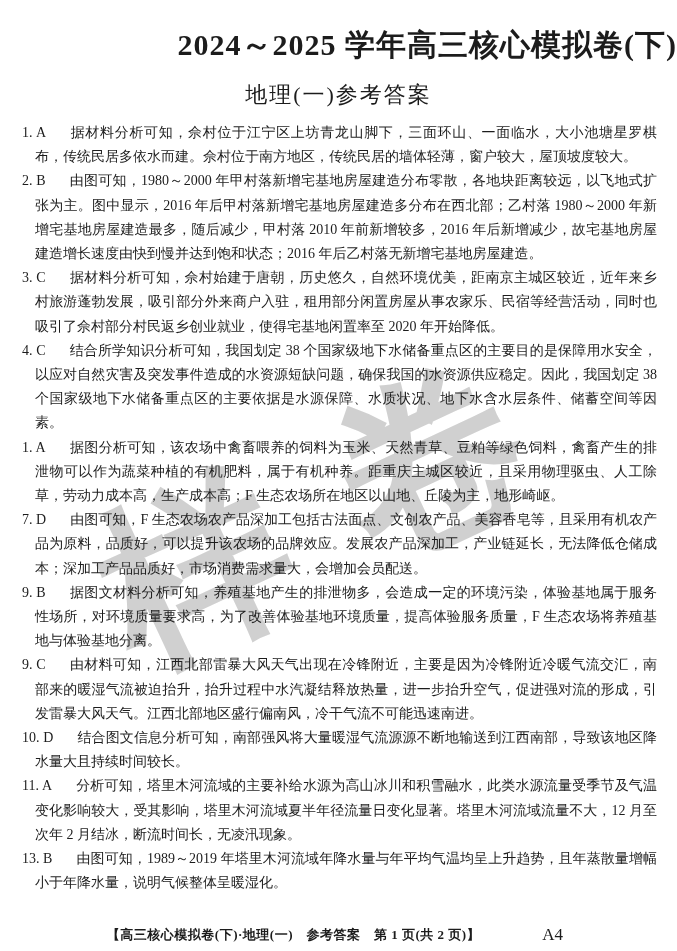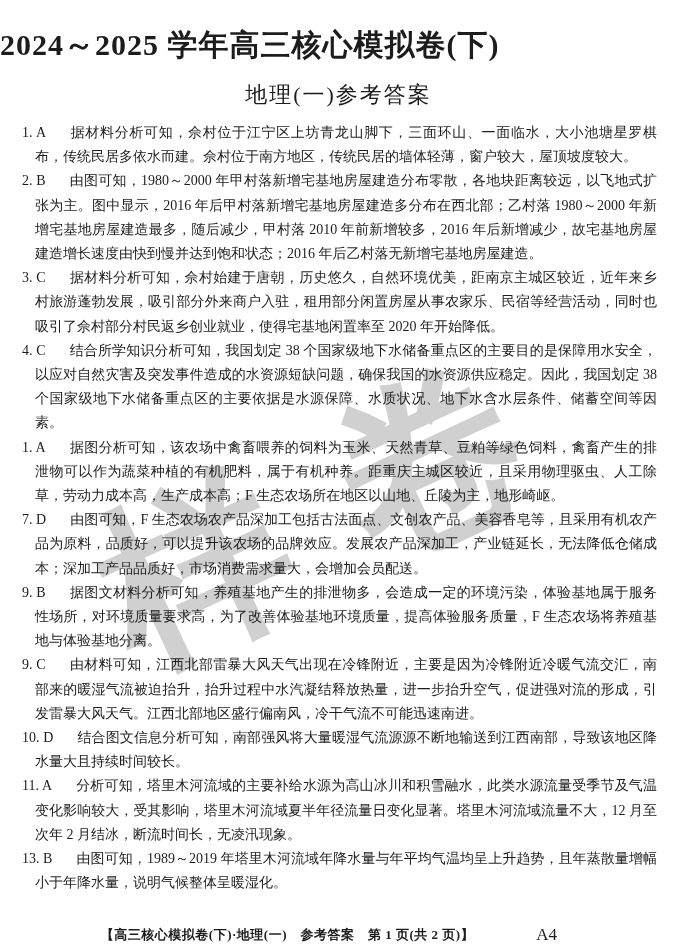--- a/index.html
+++ b/index.html
@@ -36,21 +36,21 @@
     pointer-events: none;
     user-select: none;
   }
   .content {
     position: relative;
     z-index: 1;
   }
   .title {
     margin: 0;
     padding-top: 27px;
-    text-align: left;
+    text-align: right;
     font-size: 30px;
     line-height: 36px;
     font-weight: 700;
     letter-spacing: 1px;
   }
   .subtitle {
     margin: 7px;
     padding-top: 12px;
     text-align: center;
     font-size: 22px;
@@ -75,20 +75,21 @@
     white-space: nowrap;
   }
   .footer {
     position: absolute;
     left: 0;
     bottom: 7px;
     width: 575px;
     z-index: 1;
     font-size: 13px;
     line-height: 18px;
+    padding-left: 6px;
   }
   .footer-center {
     text-align: center;
     font-weight: 700;
     letter-spacing: 0.5px;
   }
   .paper-size {
     position: absolute;
     right: 18px;
     top: 0;

